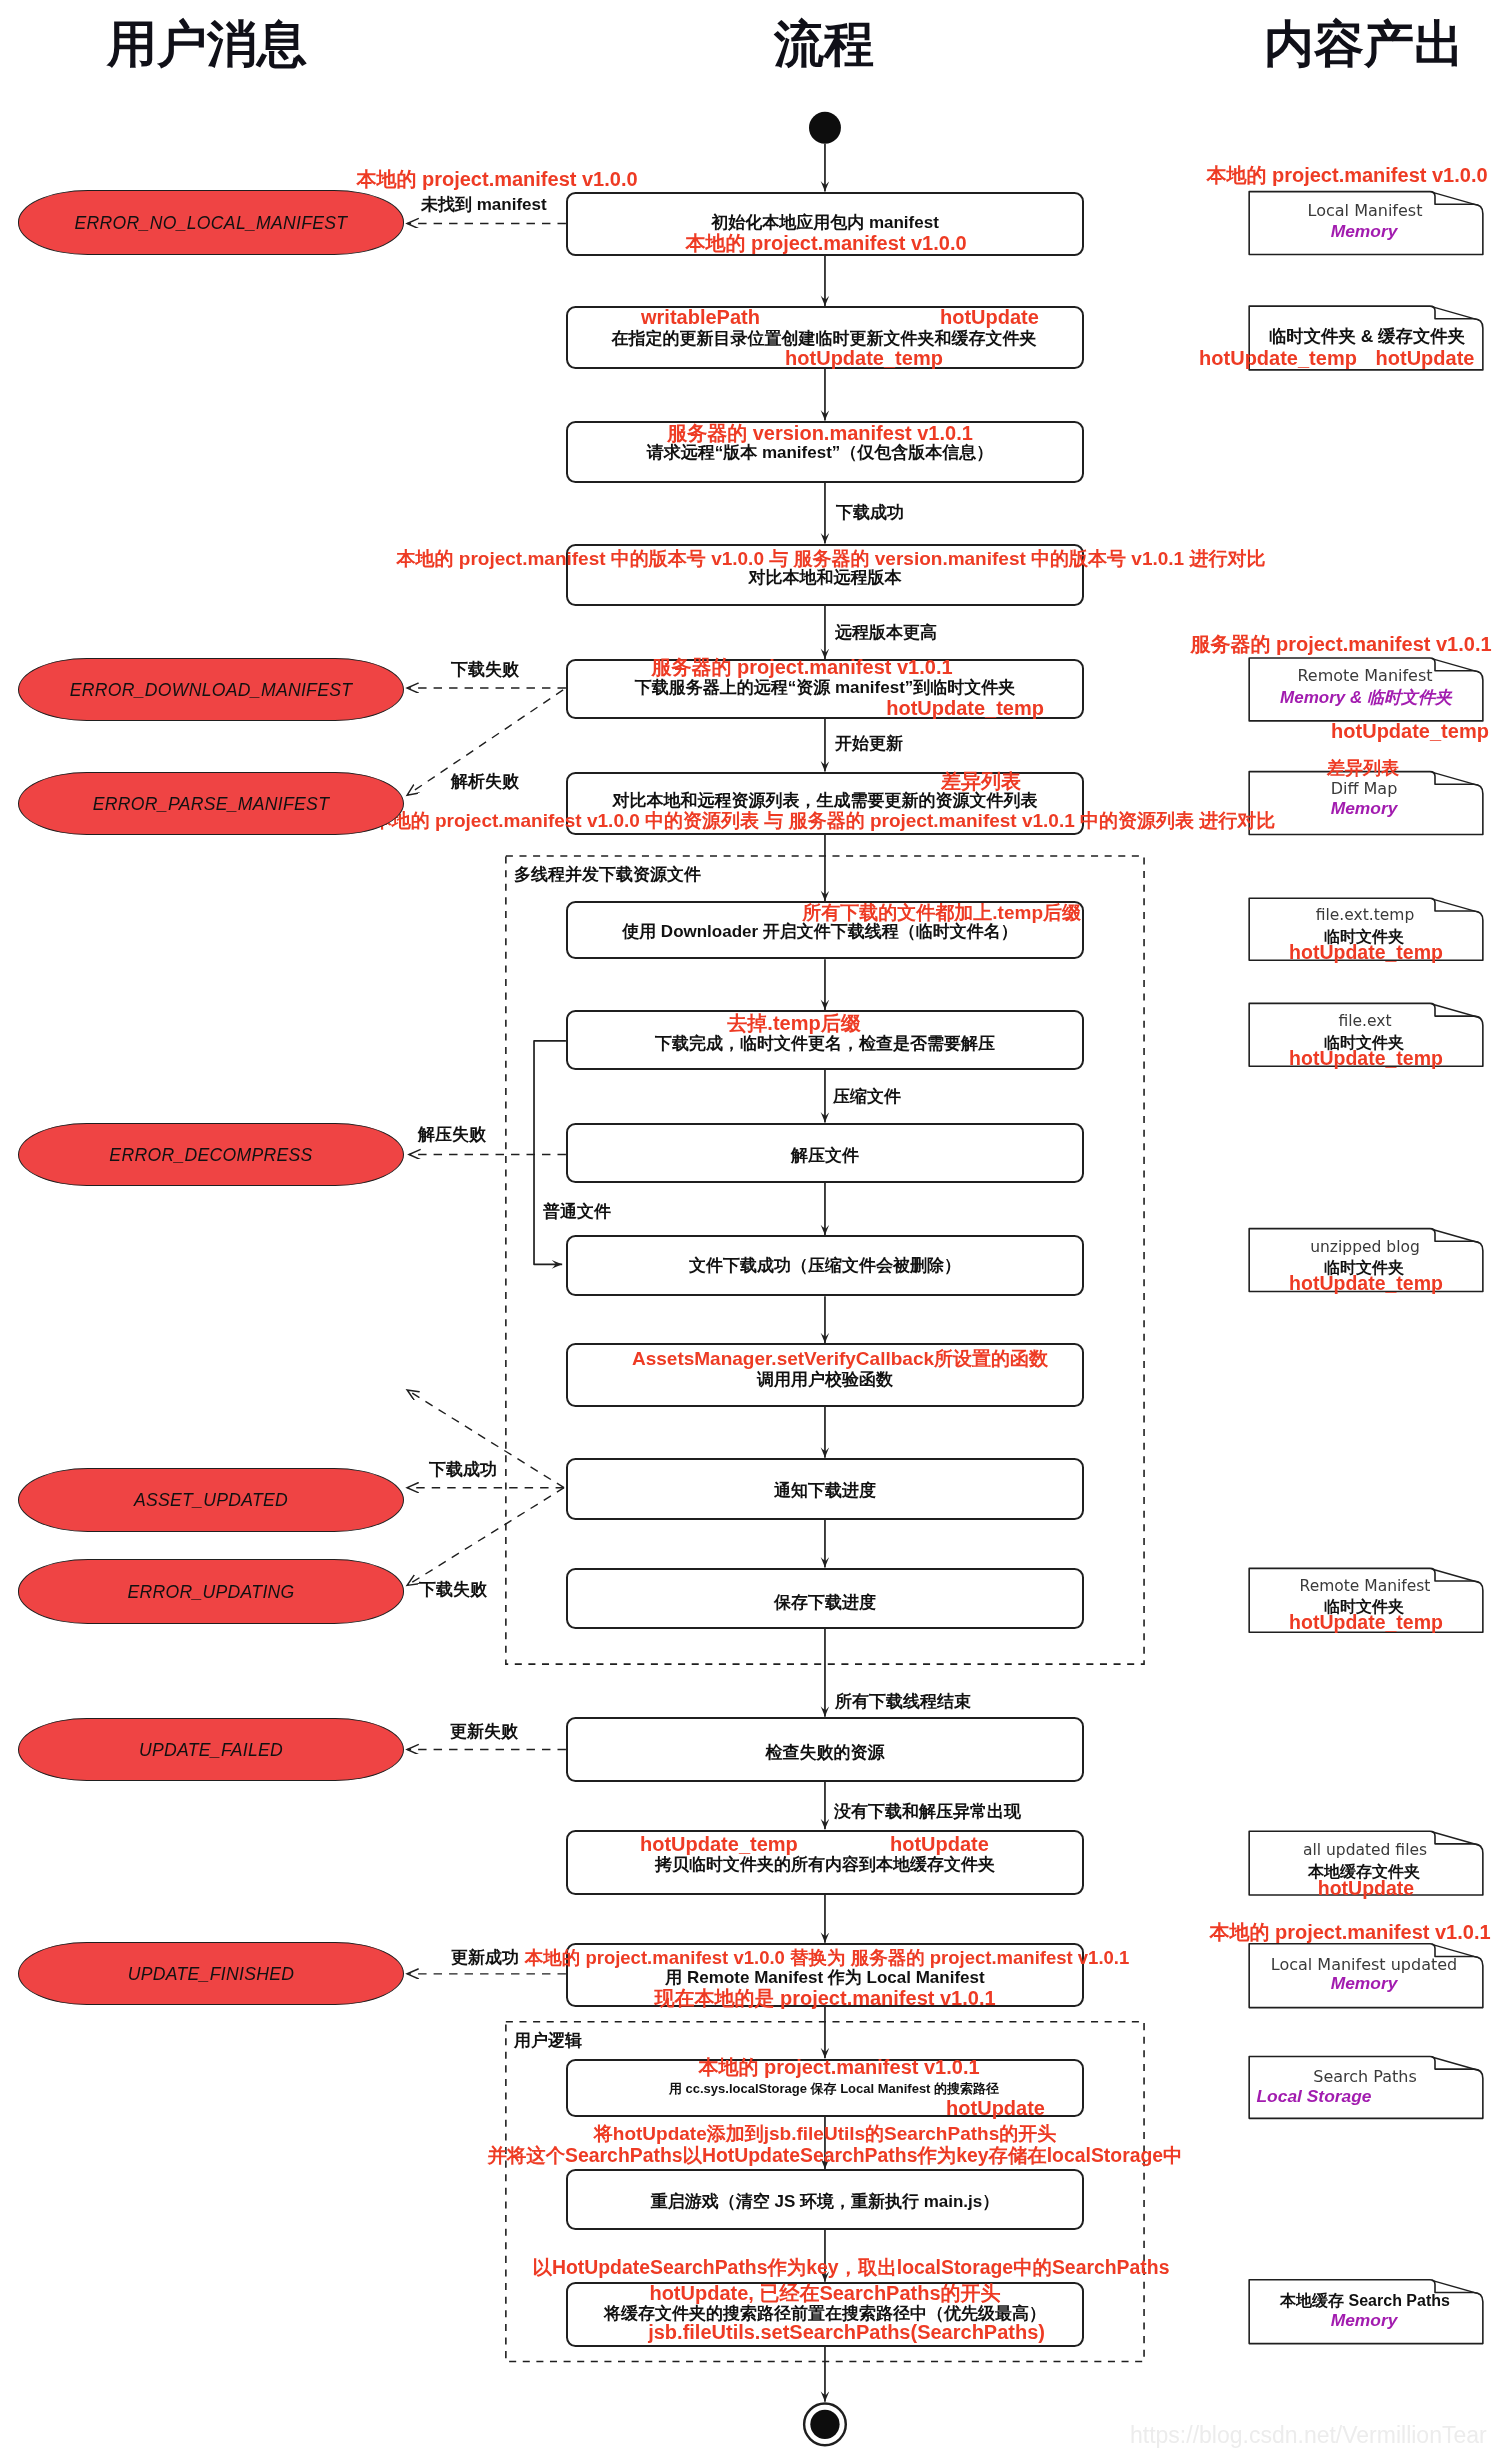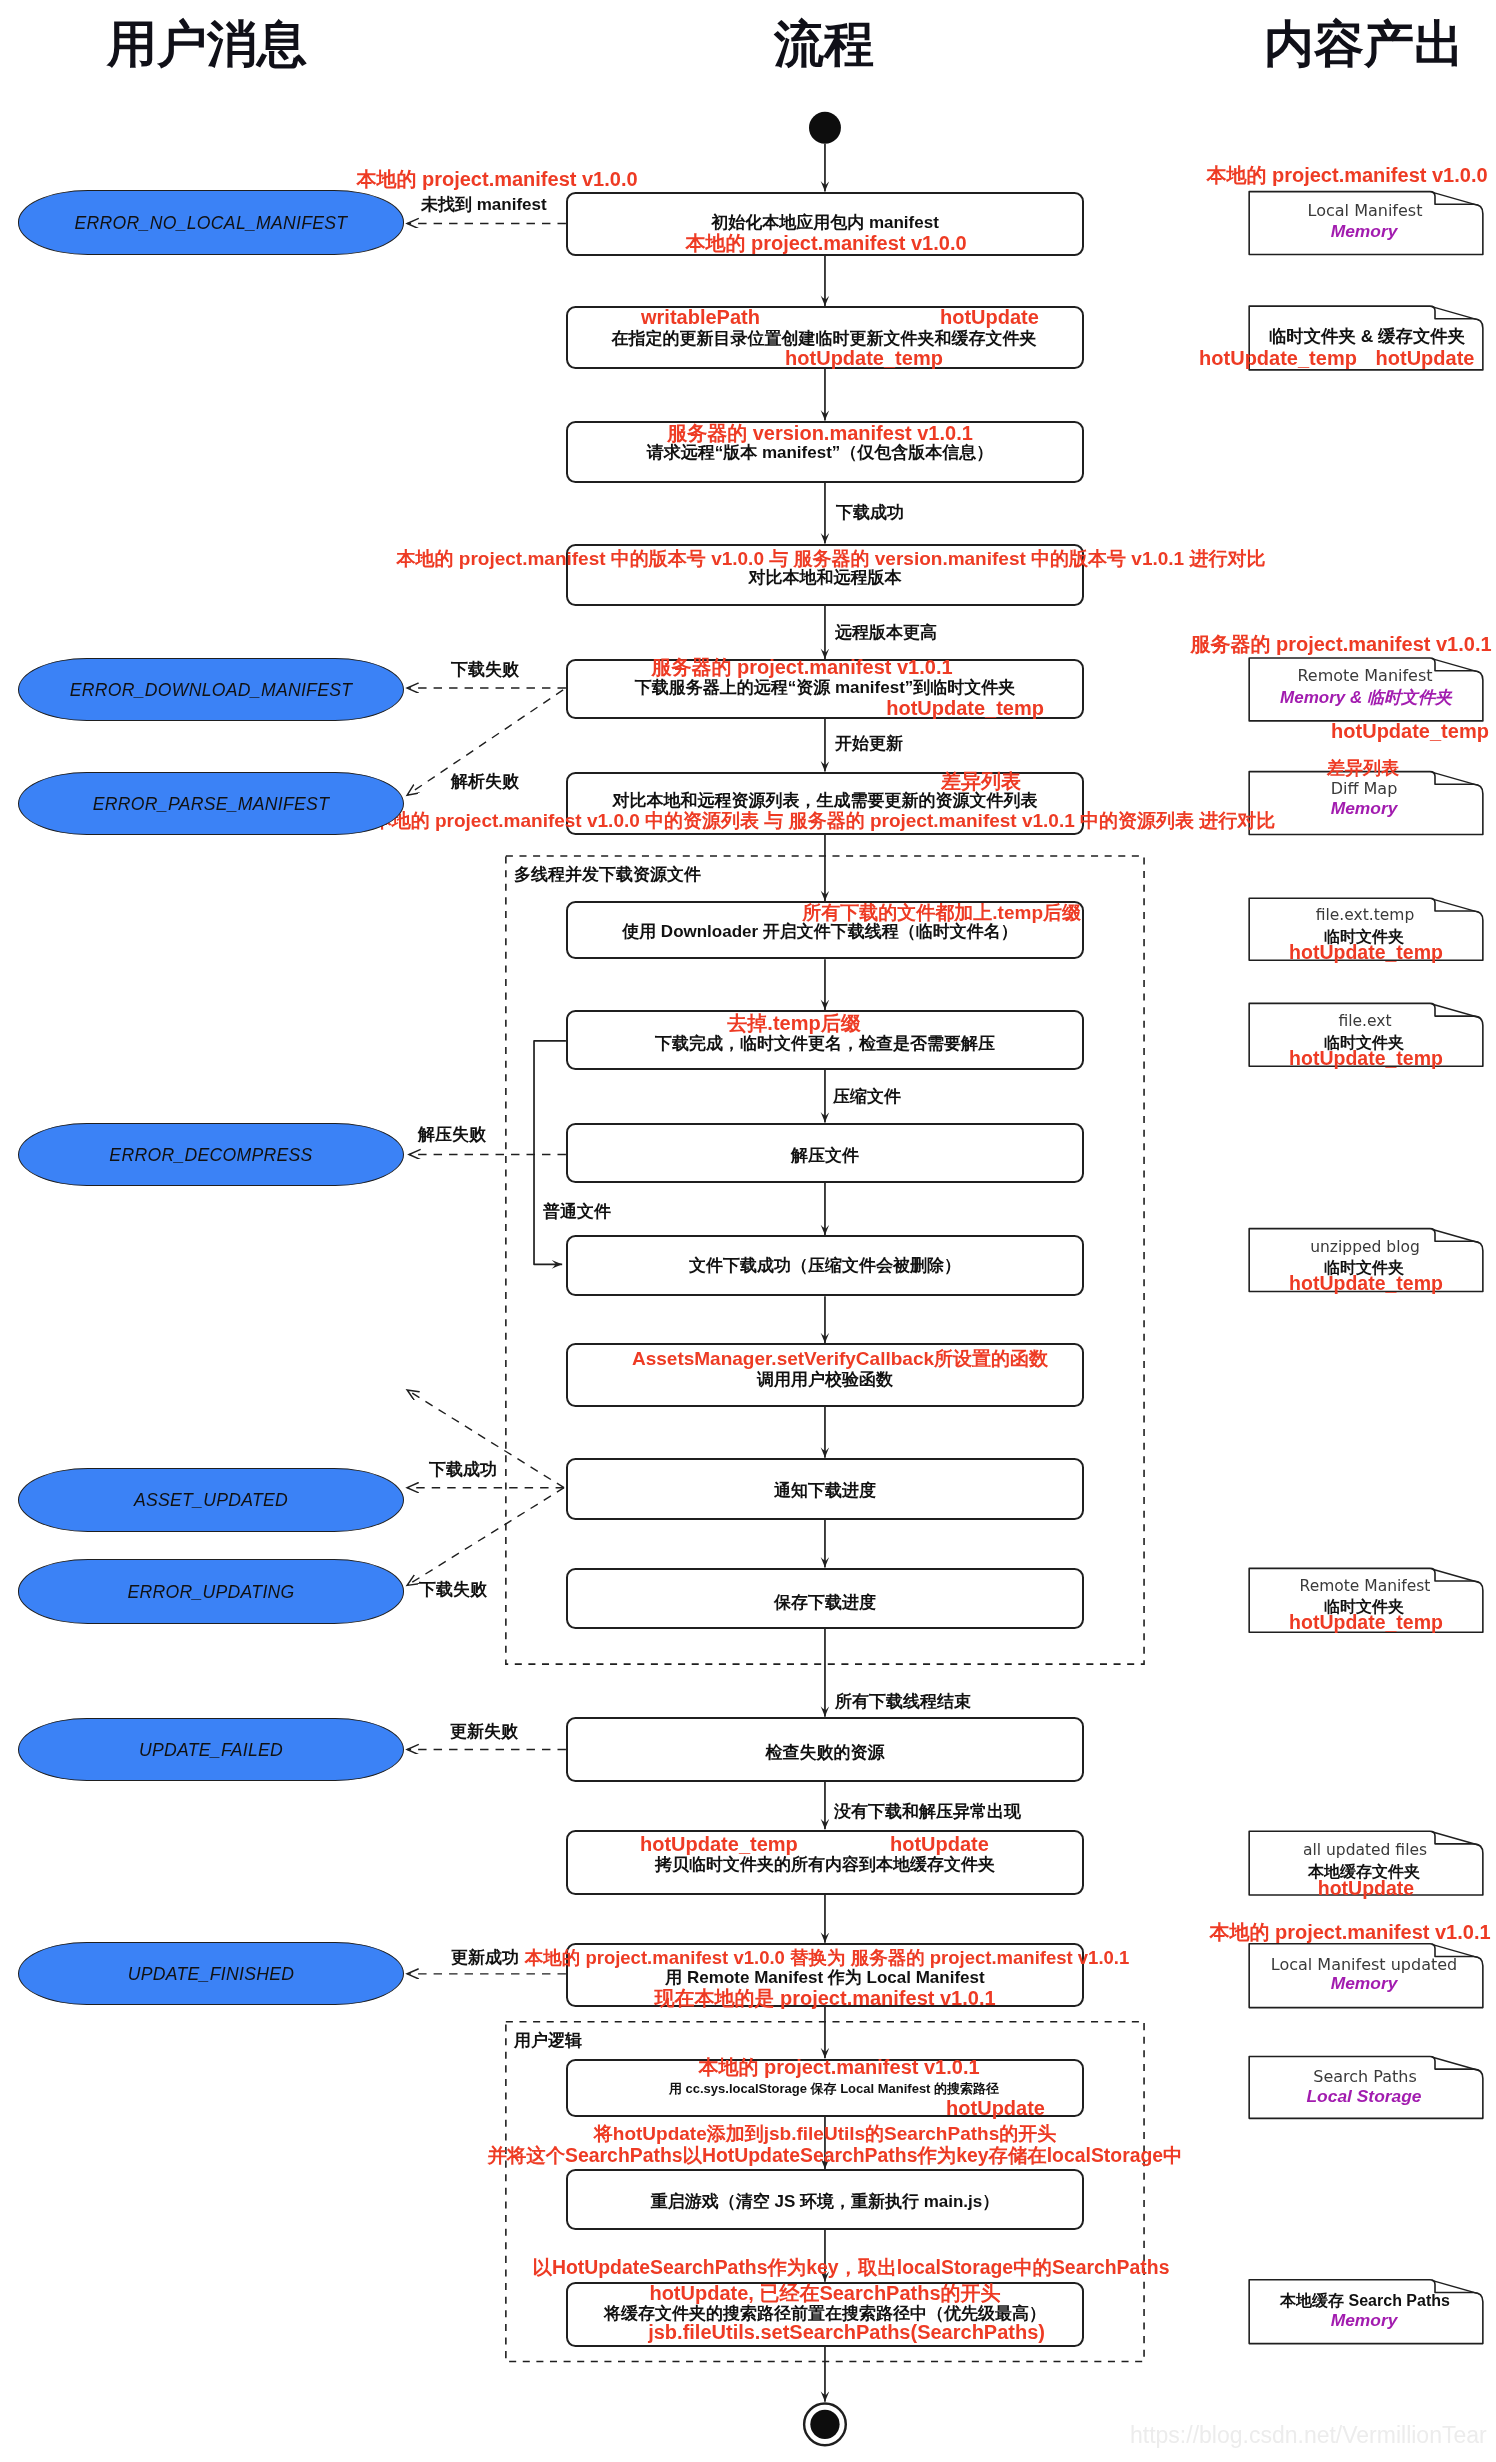--- a/index.html
+++ b/index.html
@@ -8,21 +8,21 @@
        font-family:"Liberation Sans",sans-serif;color:#000;
        -webkit-font-smoothing:antialiased;}
   #stage{position:absolute;left:0;top:0;width:1496px;height:2462px;}
 
   .col-title{position:absolute;font-weight:bold;color:#101018;white-space:nowrap;
              font-family:"Liberation Sans",sans-serif;letter-spacing:0px;}
 
   .proc{position:absolute;box-sizing:border-box;border:2.2px solid #1f1f1f;
         border-radius:9.4px;background:#fff;}
   .term{position:absolute;box-sizing:border-box;border:1.5px solid #1f1f1f;
-        border-radius:70px/32px;background:#3b82f6;}
+        border-radius:70px/32px;background:#ef4444;}
   .term .tlab{position:absolute;left:0;right:0;top:50%;transform:translateY(-50%);
         text-align:center;font-style:italic;font-size:17.6px;color:#111;letter-spacing:0.3px;white-space:nowrap;}
 
   .lines-layer{position:absolute;left:0;top:0;width:1496px;height:2462px;}
 
   .txtline{position:absolute;white-space:nowrap;font-size:20px;line-height:1;}
   .red{color:#ee3b24;font-weight:bold;}
   .blk{color:#111;font-weight:bold;}
 
   .edgelabel{position:absolute;white-space:nowrap;font-size:18px;color:#111;font-weight:bold;}
@@ -217,21 +217,21 @@
 <div class="txtline geo" style="left:1365px;top:1587px;transform:translate(-50%,-50%);font-size:15.5px;">Remote Manifest</div>
 <div class="txtline cjk" style="left:1364px;top:1607px;transform:translate(-50%,-50%);font-size:16px;">临时文件夹</div>
 <div class="txtline red" style="left:1366px;top:1623px;transform:translate(-50%,-50%);font-size:19.5px;">hotUpdate_temp</div>
 <div class="txtline geo" style="left:1365px;top:1851px;transform:translate(-50%,-50%);font-size:15.5px;">all updated files</div>
 <div class="txtline cjk" style="left:1364px;top:1872px;transform:translate(-50%,-50%);font-size:16px;">本地缓存文件夹</div>
 <div class="txtline red" style="left:1366px;top:1889px;transform:translate(-50%,-50%);font-size:19.5px;">hotUpdate</div>
 <div class="txtline red" style="left:1350px;top:1932px;transform:translate(-50%,-50%);font-size:20px;">本地的 project.manifest v1.0.1</div>
 <div class="txtline geo" style="left:1364px;top:1965px;transform:translate(-50%,-50%);font-size:16px;">Local Manifest updated</div>
 <div class="txtline geoi" style="left:1364px;top:1984px;transform:translate(-50%,-50%);font-size:17.4px;">Memory</div>
 <div class="txtline geo" style="left:1365px;top:2077px;transform:translate(-50%,-50%);font-size:16px;">Search Paths</div>
-<div class="txtline geoi" style="left:1364px;top:2097px;transform:translate(-50%,-50%);font-size:17.4px;">Local Storage</div>
+<div class="txtline geoi" style="left:1314px;top:2097px;transform:translate(-50%,-50%);font-size:17.4px;">Local Storage</div>
 <div class="txtline cjk" style="left:1365px;top:2301px;transform:translate(-50%,-50%);font-size:16px;">本地缓存 Search Paths</div>
 <div class="txtline geoi" style="left:1364px;top:2321px;transform:translate(-50%,-50%);font-size:17.4px;">Memory</div>
 <div class="edgelabel" style="left:421px;top:204px;transform:translateY(-50%);font-size:17px;">未找到 manifest</div>
 <div class="edgelabel" style="left:836px;top:512px;transform:translateY(-50%);font-size:17px;">下载成功</div>
 <div class="edgelabel" style="left:835px;top:632px;transform:translateY(-50%);font-size:17px;">远程版本更高</div>
 <div class="edgelabel" style="left:451px;top:669px;transform:translateY(-50%);font-size:17px;">下载失败</div>
 <div class="edgelabel" style="left:835px;top:743px;transform:translateY(-50%);font-size:17px;">开始更新</div>
 <div class="edgelabel" style="left:451px;top:781px;transform:translateY(-50%);font-size:17px;">解析失败</div>
 <div class="edgelabel" style="left:833px;top:1096px;transform:translateY(-50%);font-size:17px;">压缩文件</div>
 <div class="edgelabel" style="left:418px;top:1134px;transform:translateY(-50%);font-size:17px;">解压失败</div>

